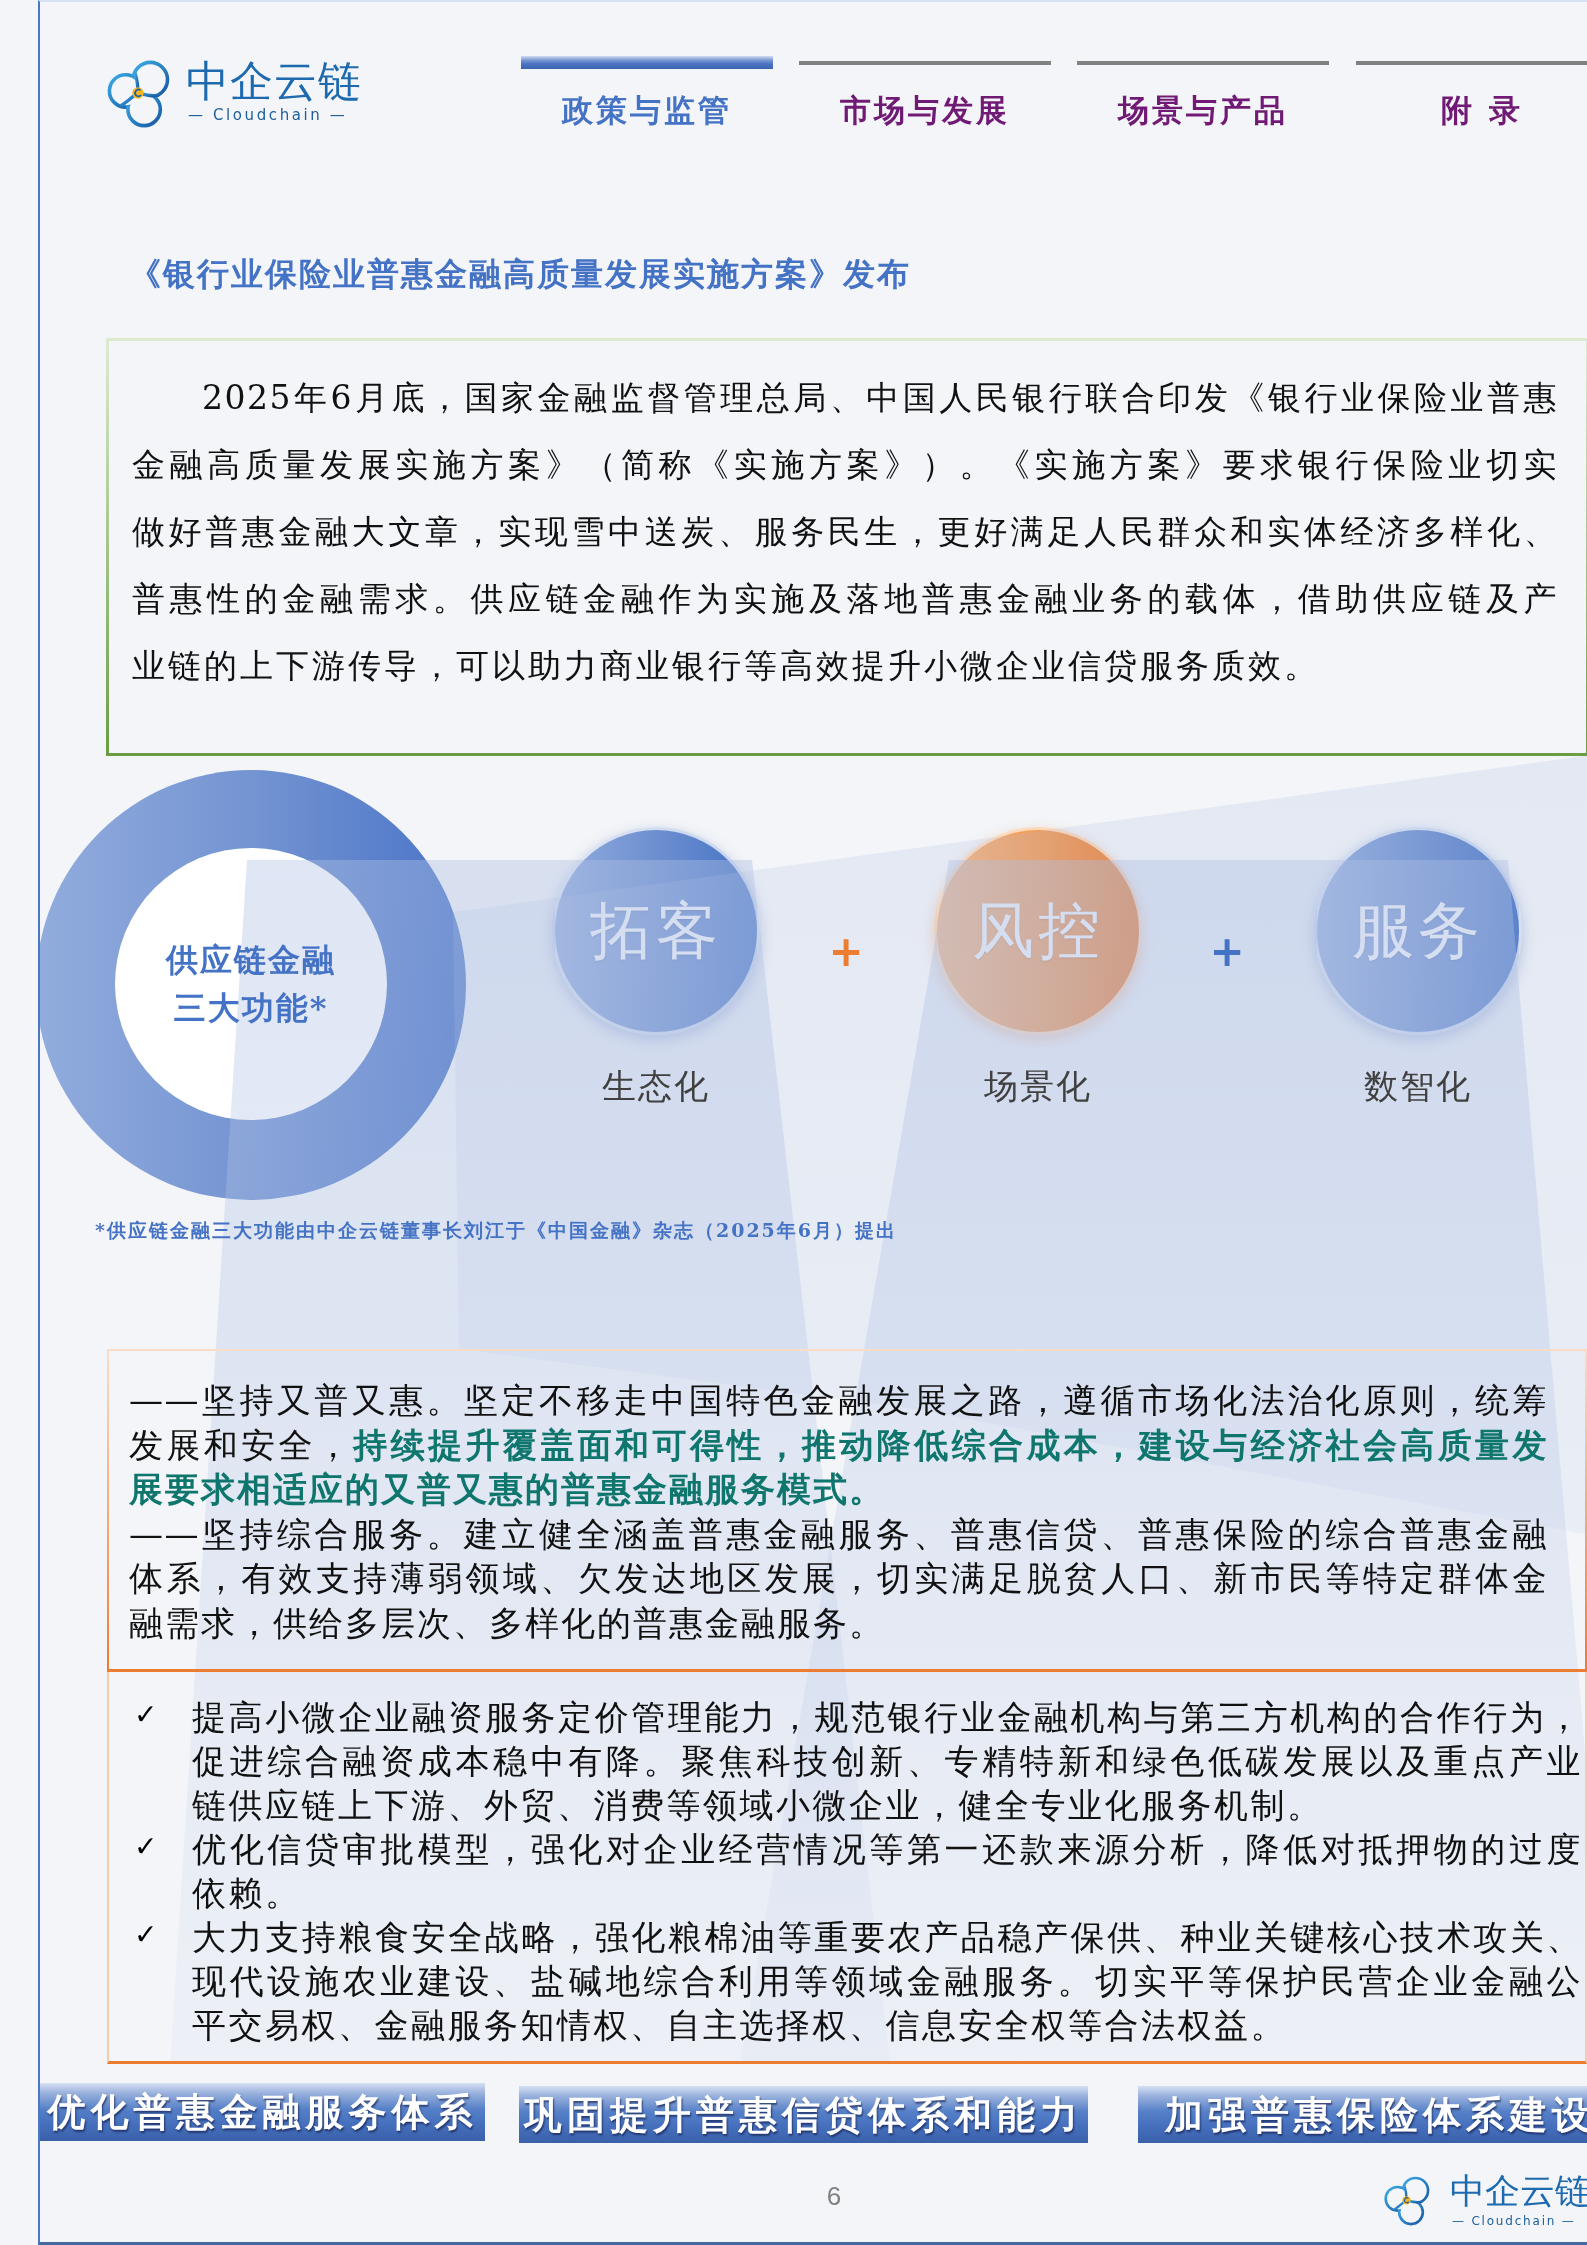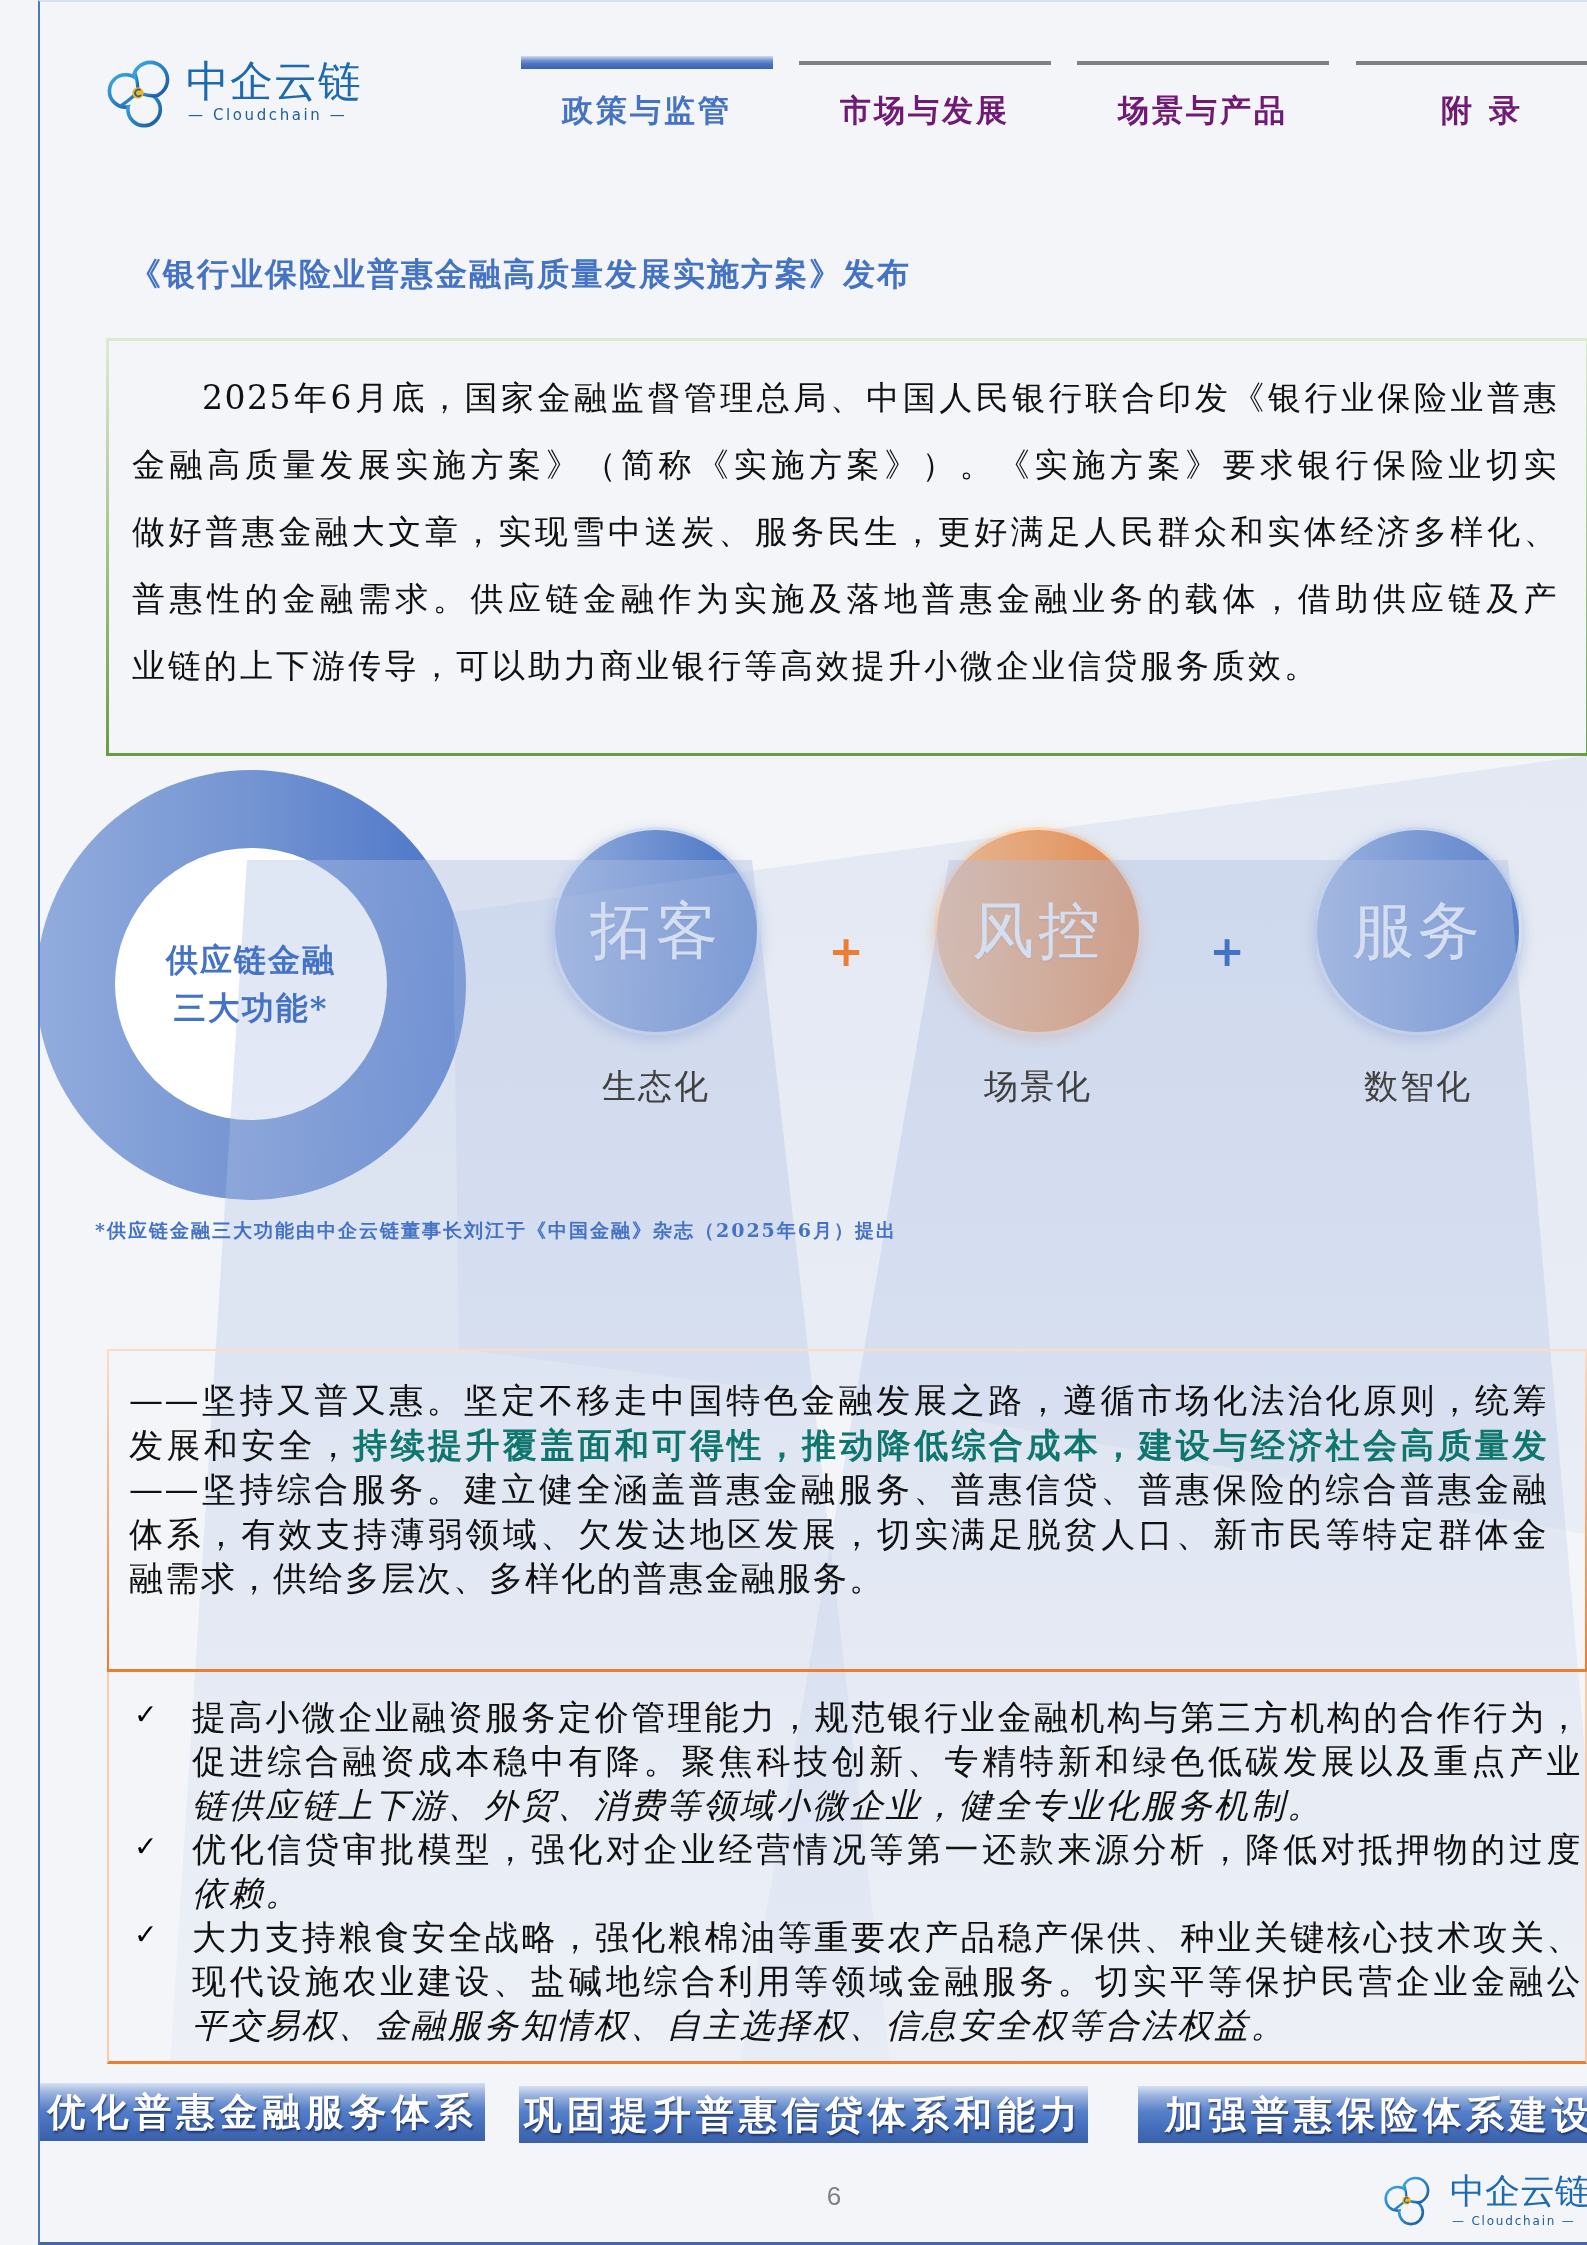--- a/index.html
+++ b/index.html
@@ -80,21 +80,21 @@
   
   .ms-box { position: absolute; left: 67px; top: 1670px; width: 1480px; height: 392px; box-sizing: border-box;
     border-left: 2px solid #f7cbab; border-right: 2px solid #f7cbab; border-bottom: 3px solid #ec7c30; z-index: 3; }
   .ms-list { position: absolute; left: 25px; top: 23px; width: 1448px; }
   .ms-item { display: flex; align-items: flex-start; }
   .ms-check { width: 58px; flex: 0 0 58px; font-family: "DejaVu Sans", sans-serif; font-size: 28px;
     line-height: 40px; color: #000; }
   .ms-text { width: 1390px; flex: 0 0 1390px; }
   .mline { display: block; height: 44px; line-height: 44px; font-size: 34px; letter-spacing: 1.5px;
     text-align: justify; text-align-last: justify; overflow: hidden; color: #111; }
-  .mline.last { text-align-last: left; letter-spacing: 2.5px; font-style: italic; }
+  .mline.last { text-align-last: left; letter-spacing: 2.5px; }
 
   
   .banner { position: absolute; text-align: center; color: #fff; font-weight: bold; font-size: 38px;
     letter-spacing: 5px; white-space: nowrap; z-index: 3;
     text-shadow: 1px 2px 2px rgba(15,25,70,0.65);
     background: linear-gradient(180deg, #d5e0f3 0%, #98b0dc 18%, #5580c8 45%, #4670bd 70%, #3a60a9 100%); }
 
   .page-num { position: absolute; left: 774px; top: 2178px; width: 40px; text-align: center;
     font-family: "Liberation Sans", sans-serif; font-size: 26px; line-height: 32px; color: #808080; }
 
@@ -209,20 +209,21 @@
   <svg class="overlay" viewBox="0 0 1587 2245">
     <polygon points="207,858 712,858 850,2062 130,2062" fill="url(#beamGrad)"></polygon>
     <polygon points="909,858 1468,858 1572,2062 700,2062" fill="url(#beamGrad)"></polygon>
     <polygon points="413,910 1587,748 1587,1540 874,1407 419,1347" fill="url(#beamGrad)" opacity="0.55"></polygon>
   </svg>
 
   <div class="pr-box">
     <div class="pr-lines">
       <span class="pline"><span>——坚持又普又惠。坚定不移走中国特色金融发展之路，遵循市场化法治化原则，统筹</span></span>
       <span class="pline"><span>发展和安全，</span><span class="b">持续提升覆盖面和可得性，推动降低综合成本，建设与经济社会高质量发</span></span>
+      <span class="pline last"><span class="b">展要求相适应的又普又惠的普惠金融服务模式。</span></span>
       <span class="pline"><span>——坚持综合服务。建立健全涵盖普惠金融服务、普惠信贷、普惠保险的综合普惠金融</span></span>
       <span class="pline"><span>体系，有效支持薄弱领域、欠发达地区发展，切实满足脱贫人口、新市民等特定群体金</span></span>
       <span class="pline last"><span>融需求，供给多层次、多样化的普惠金融服务。</span></span>
     </div>
   </div>
 
   <div class="ms-box">
     <div class="ms-list">
       <div class="ms-item">
         <span class="ms-check">✓</span>

